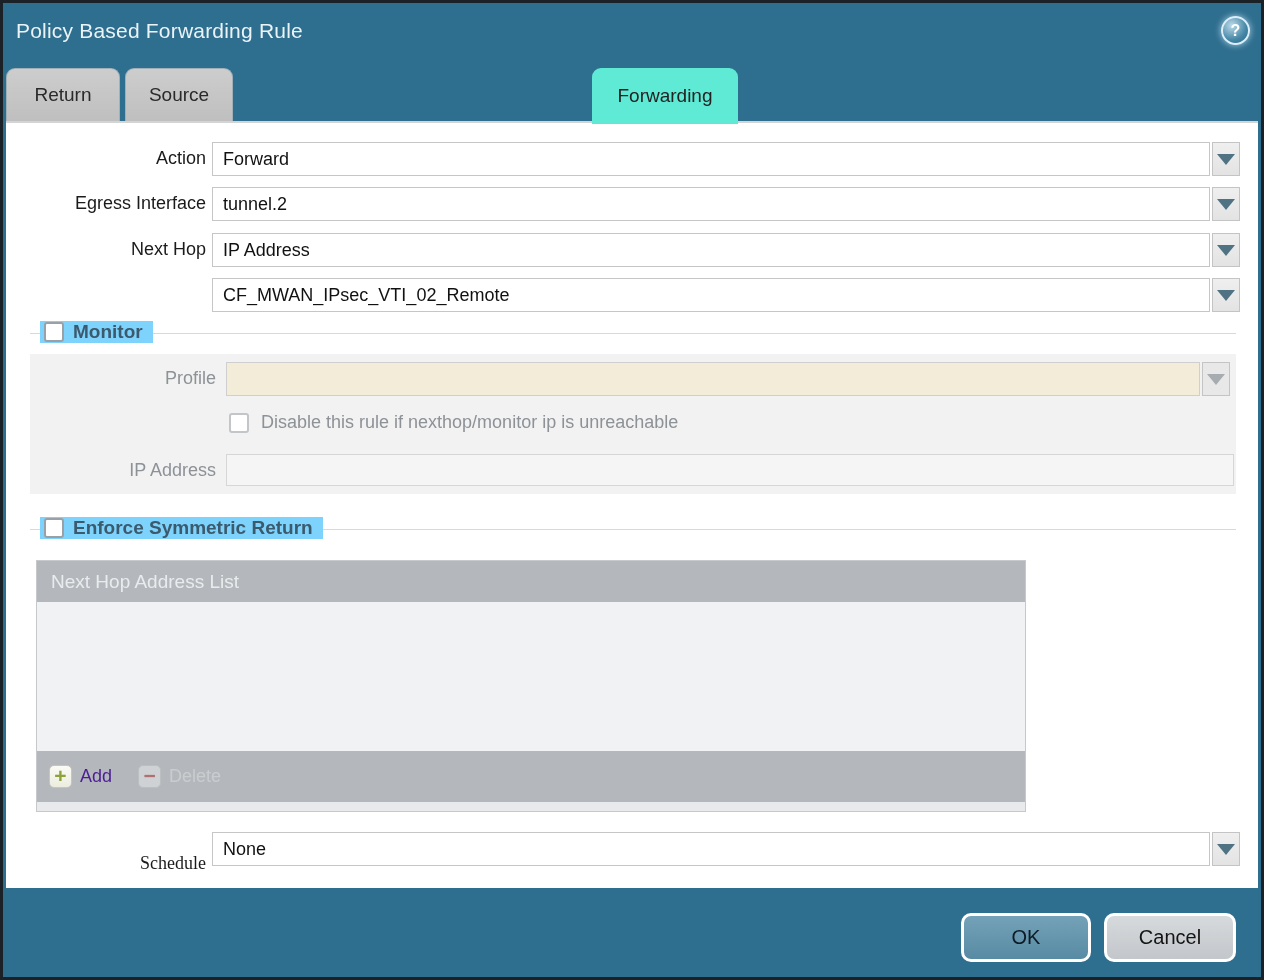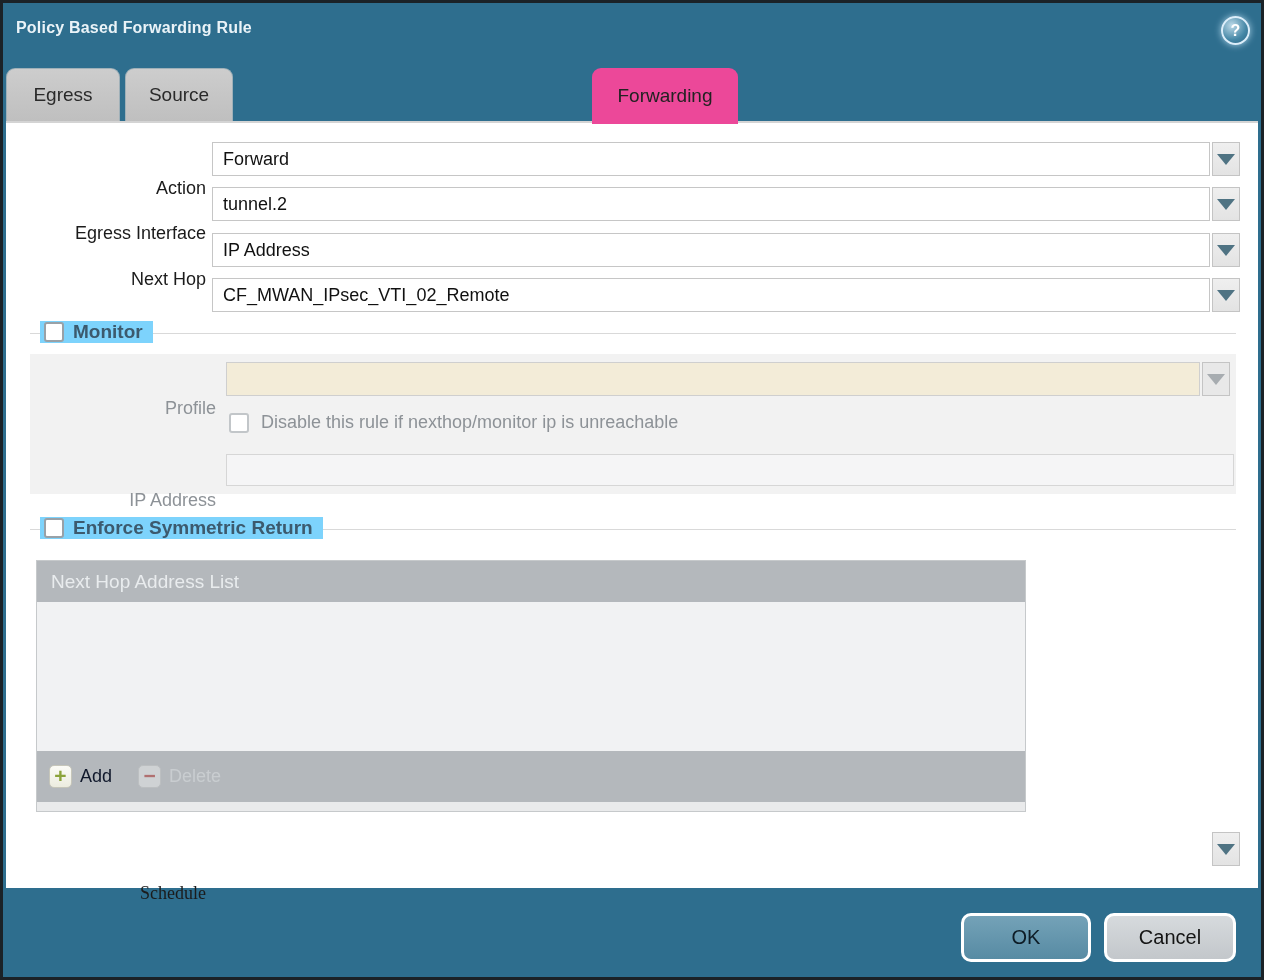--- a/index.html
+++ b/index.html
@@ -1,55 +1,55 @@
 <!DOCTYPE html>
 <html><head>
 <meta charset="utf-8">
 <style>
   html,body{margin:0;padding:0;background:#0e1418;}
   body{font-family:"Liberation Sans",sans-serif;}
   .dialog{position:relative;width:1264px;height:980px;background:#2e6e8e;overflow:hidden;
           box-shadow:inset 0 0 0 3px #1b2227;}
   
-  .title{position:absolute;left:16px;top:19px;font-size:16px;color:#eaf3f8;letter-spacing:.2px;font-weight:bold;}
+  .title{position:absolute;left:16px;top:19px;font-size:21px;color:#eaf3f8;letter-spacing:.2px;}
   .help{position:absolute;left:1221px;top:16px;width:29px;height:29px;border-radius:50%;
         background:radial-gradient(circle at 35% 30%,#bcd9e8,#4587a6 60%,#2a6484);
         border:2px solid #dceefa;box-sizing:border-box;box-shadow:0 0 7px rgba(190,225,245,.85);
         color:#fff;font-weight:bold;font-size:16px;text-align:center;line-height:25px;cursor:pointer;}
   
   .tab{position:absolute;top:68px;height:53px;border-radius:9px 9px 0 0;
        background:linear-gradient(#cdcdcd,#bfbfbf);color:#2a2a2a;font-size:19px;
        display:flex;align-items:center;justify-content:center;border:1px solid #9fb0b8;border-bottom:none;
        box-sizing:border-box;cursor:pointer;z-index:2;}
-  .tab.active{background:#ec4899;height:56px;z-index:6;border:none;color:#222;}
+  .tab.active{background:#5eead4;height:56px;z-index:6;border:none;color:#222;}
   
   .content{position:absolute;left:6px;top:121px;width:1252px;height:767px;background:#fff;
            border-top:2px solid #d4d4d4;box-sizing:border-box;z-index:1;}
-  .flabel{position:absolute;width:200px;text-align:right;font-size:18px;color:#1b1b1b;margin-top:30px;}
+  .flabel{position:absolute;width:200px;text-align:right;font-size:18px;color:#1b1b1b;}
   .field{position:absolute;height:34px;background:#fff;border:1px solid #c6c6c6;box-sizing:border-box;
          font-size:18px;color:#111;padding:4px 10px;display:flex;align-items:center;}
   .dd-btn{position:absolute;width:28px;height:34px;background:linear-gradient(#efefef,#e3e3e3);
           border:1px solid #c4c4c4;box-sizing:border-box;display:flex;align-items:center;justify-content:center;cursor:pointer;}
   .tri{width:0;height:0;border-left:9px solid transparent;border-right:9px solid transparent;border-top:11px solid #4f7383;}
   .tri.dis{border-top-color:#a7acb0;}
   .hline{position:absolute;height:1px;background:#d9d9d9;}
   .legend{position:absolute;display:flex;align-items:center;gap:9px;background:#7dd3fc;padding:0 10px 0 4px;z-index:3;}
   .legend .txt{font-weight:bold;font-size:19px;color:#3c5a6e;}
   .cb{width:20px;height:20px;background:#fff;border:2px solid #99a1a7;border-radius:3px;box-sizing:border-box;cursor:pointer;}
   .cb.dis{border-color:#c2c6c9;cursor:default;}
   .graybox{position:absolute;background:#f2f2f2;}
   .dimlabel{color:#8d9297;}
   .table-wrap{position:absolute;border:1px solid #c6c9cb;box-sizing:border-box;}
   .thead{background:#b4b8bc;height:41px;display:flex;align-items:center;padding-left:14px;
          font-size:19px;color:#e9ecee;}
   .tbody{background:#f1f2f3;height:149px;}
   .ttool{background:#b4b8bc;height:51px;display:flex;align-items:center;gap:26px;padding-left:12px;}
   .tstrip{background:#e9eaeb;height:9px;}
   .tool-btn{display:flex;align-items:center;gap:8px;font-size:18px;cursor:pointer;}
-  .tool-btn .lbl{color:#0f172a;}
+  .tool-btn .lbl{color:#4c1d95;}
   .tool-btn.dis{cursor:default;}
   .tool-btn.dis .lbl{color:#c9cdd0;}
   .icon-sq{width:23px;height:23px;border-radius:5px;text-align:center;font-weight:bold;box-sizing:border-box;}
   .icon-add{background:linear-gradient(#fbfbf6,#ececdf);border:1px solid #c6c6ba;color:#8ba33a;font-size:21px;line-height:20px;}
   .icon-add::before{content:"+";}
   .icon-del{background:#cfd2d4;border:1px solid #bcbfc1;color:#b07070;font-size:21px;line-height:19px;}
   .icon-del::before{content:"\2212";}
   
   .btn{position:absolute;border:3px solid #fff;border-radius:10px;font-size:20px;
        display:flex;align-items:center;justify-content:center;box-sizing:border-box;cursor:pointer;}
@@ -58,21 +58,21 @@
 </style>
 </head>
 <body>
 
 <div class="dialog">
 
   <div class="title">Policy Based Forwarding Rule</div>
   <div class="help">?</div>
 
   <div class="tab" style="left:6px;width:114px;">
-    <span>Egress</span>
+    <span>Return</span>
   </div>
   <div class="tab" style="left:125px;width:108px;">
     <span>Source</span>
   </div>
   <div class="tab active" style="left:592px;width:146px;">
     <span>Forwarding</span>
   </div>
 
   <div class="content">
 
@@ -150,20 +150,23 @@
         </span>
         <span class="tool-btn dis">
           <span class="icon-sq icon-del"></span>
           <span class="lbl">Delete</span>
         </span>
       </div>
       <div class="tstrip"></div>
     </div>
 
     <div class="flabel" style="left:0;top:730px;font-family:Liberation Serif, serif;">Schedule</div>
+    <div class="field" style="left:206px;top:709px;width:998px;">
+      <span>None</span>
+    </div>
     <div class="dd-btn" style="left:1206px;top:709px;">
       <span class="tri"></span>
     </div>
 
   </div>
 
   <div class="btn cancel" style="left:1104px;top:913px;width:132px;height:49px;">
     <span>Cancel</span>
   </div>
   <div class="btn ok" style="left:961px;top:913px;width:130px;height:49px;">

